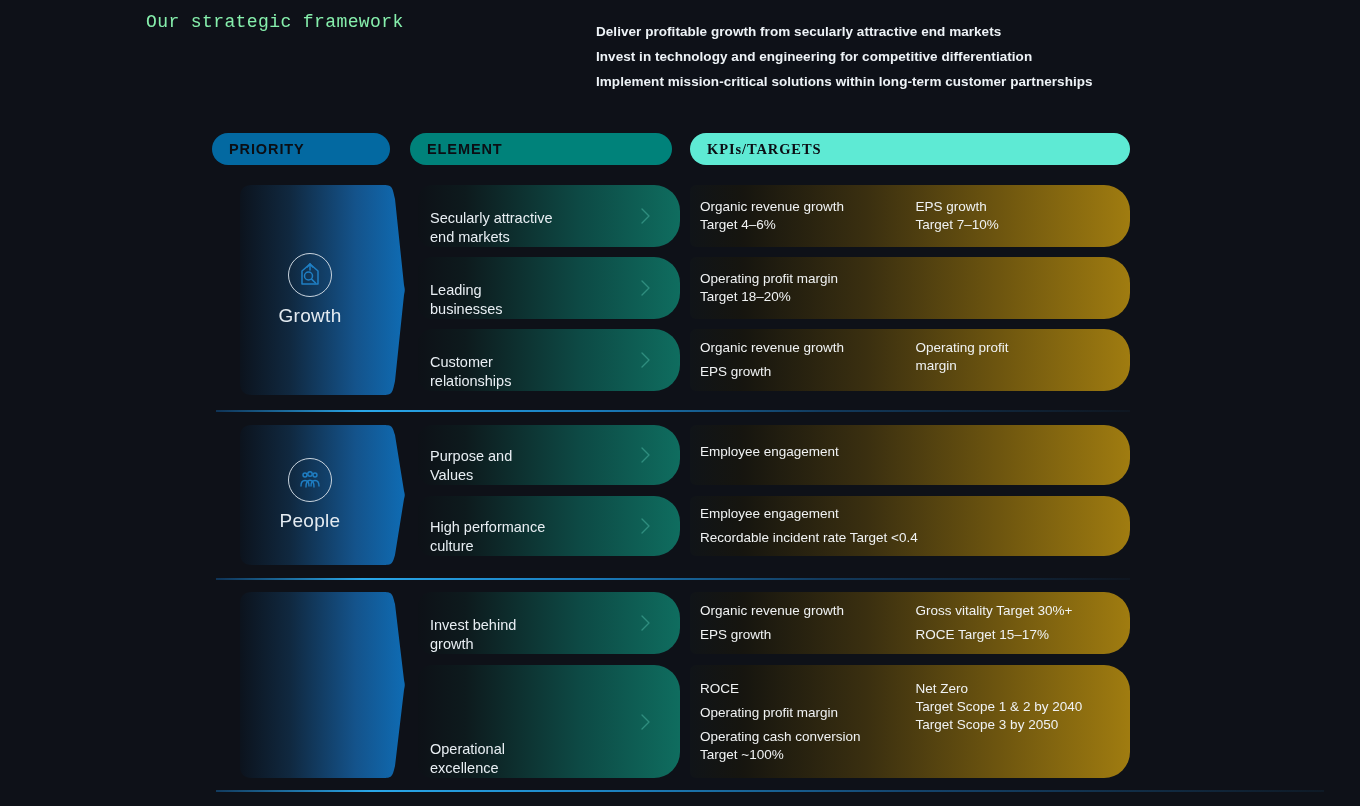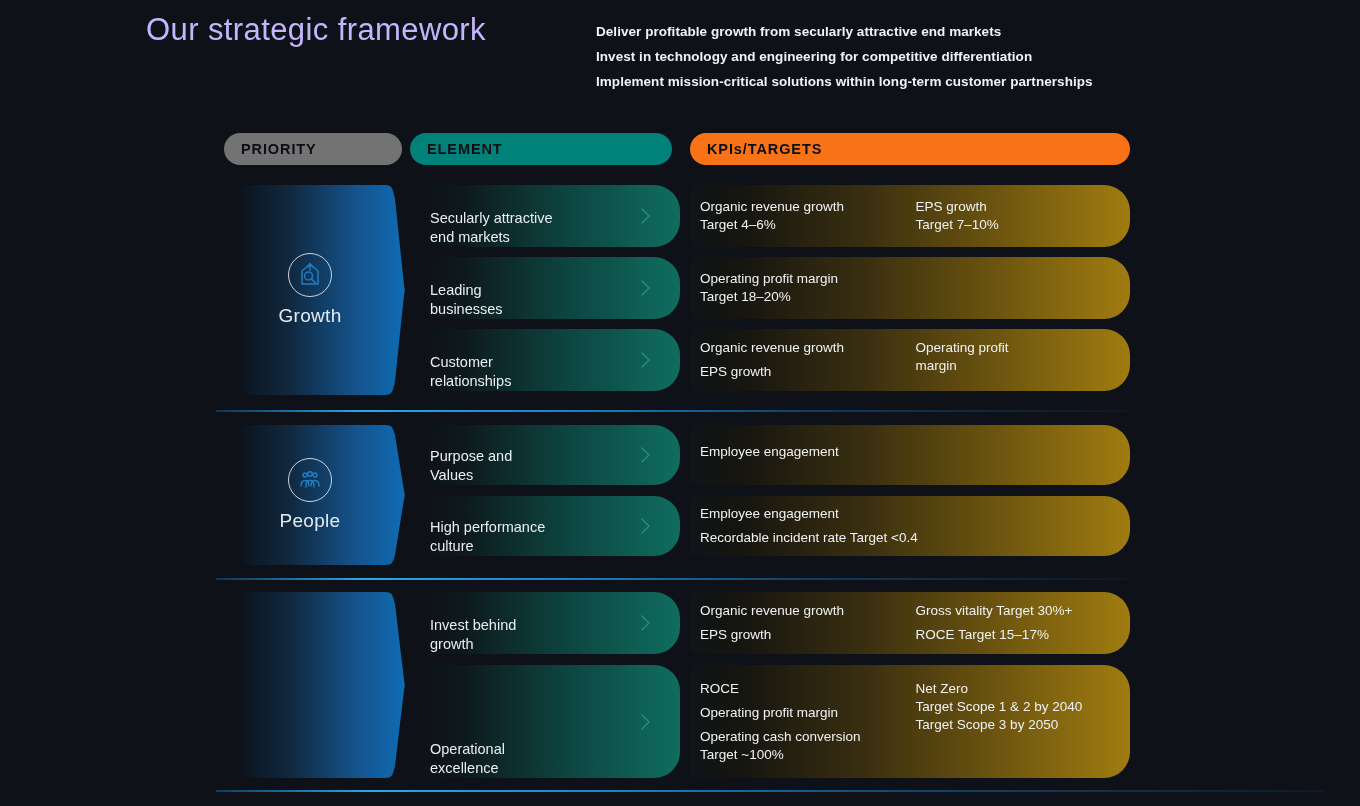--- a/index.html
+++ b/index.html
@@ -12,24 +12,25 @@
     color: #e8edf2;
     overflow: hidden;
     position: relative;
   }
 
   
   .page-title {
     position: absolute;
     left: 146px;
     top: 12px;
-    font-size: 31px;
+    font-size: 18px;
     font-weight: 400;
     letter-spacing: 0.4px;
-    color: #c4b5fd;
+    color: #86efac;
+    font-family: Liberation Mono, monospace;
   }
 
   .bullets {
     position: absolute;
     left: 596px;
     top: 20px;
     width: 560px;
   }
   .bullets .bullet {
     font-size: 13.5px;
@@ -51,23 +52,23 @@
     height: 32px;
     border-radius: 16px;
     display: flex;
     align-items: center;
     padding-left: 17px;
     font-size: 14.5px;
     font-weight: 700;
     letter-spacing: 0.9px;
     color: #0b0e14;
   }
-  .col-pill.priority { left: 224px; width: 178px; background: #737373; }
+  .col-pill.priority { left: 212px; width: 178px; background: #0369a1; }
   .col-pill.element  { left: 410px; width: 262px; background: #00827a; text-align: right; }
-  .col-pill.kpis     { left: 690px; width: 440px; background: #f97316; }
+  .col-pill.kpis     { left: 690px; width: 440px; background: #5eead4; font-family: Liberation Serif, serif; }
 
   
   .section { position: absolute; left: 0; width: 1360px; }
   .section.growth    { top: 185px; height: 210px; }
   .section.people    { top: 425px; height: 140px; }
   .section.execution { top: 592px; height: 186px; }
   .priority-arrow {
     position: absolute;
     left: 240px;
     top: 0;

